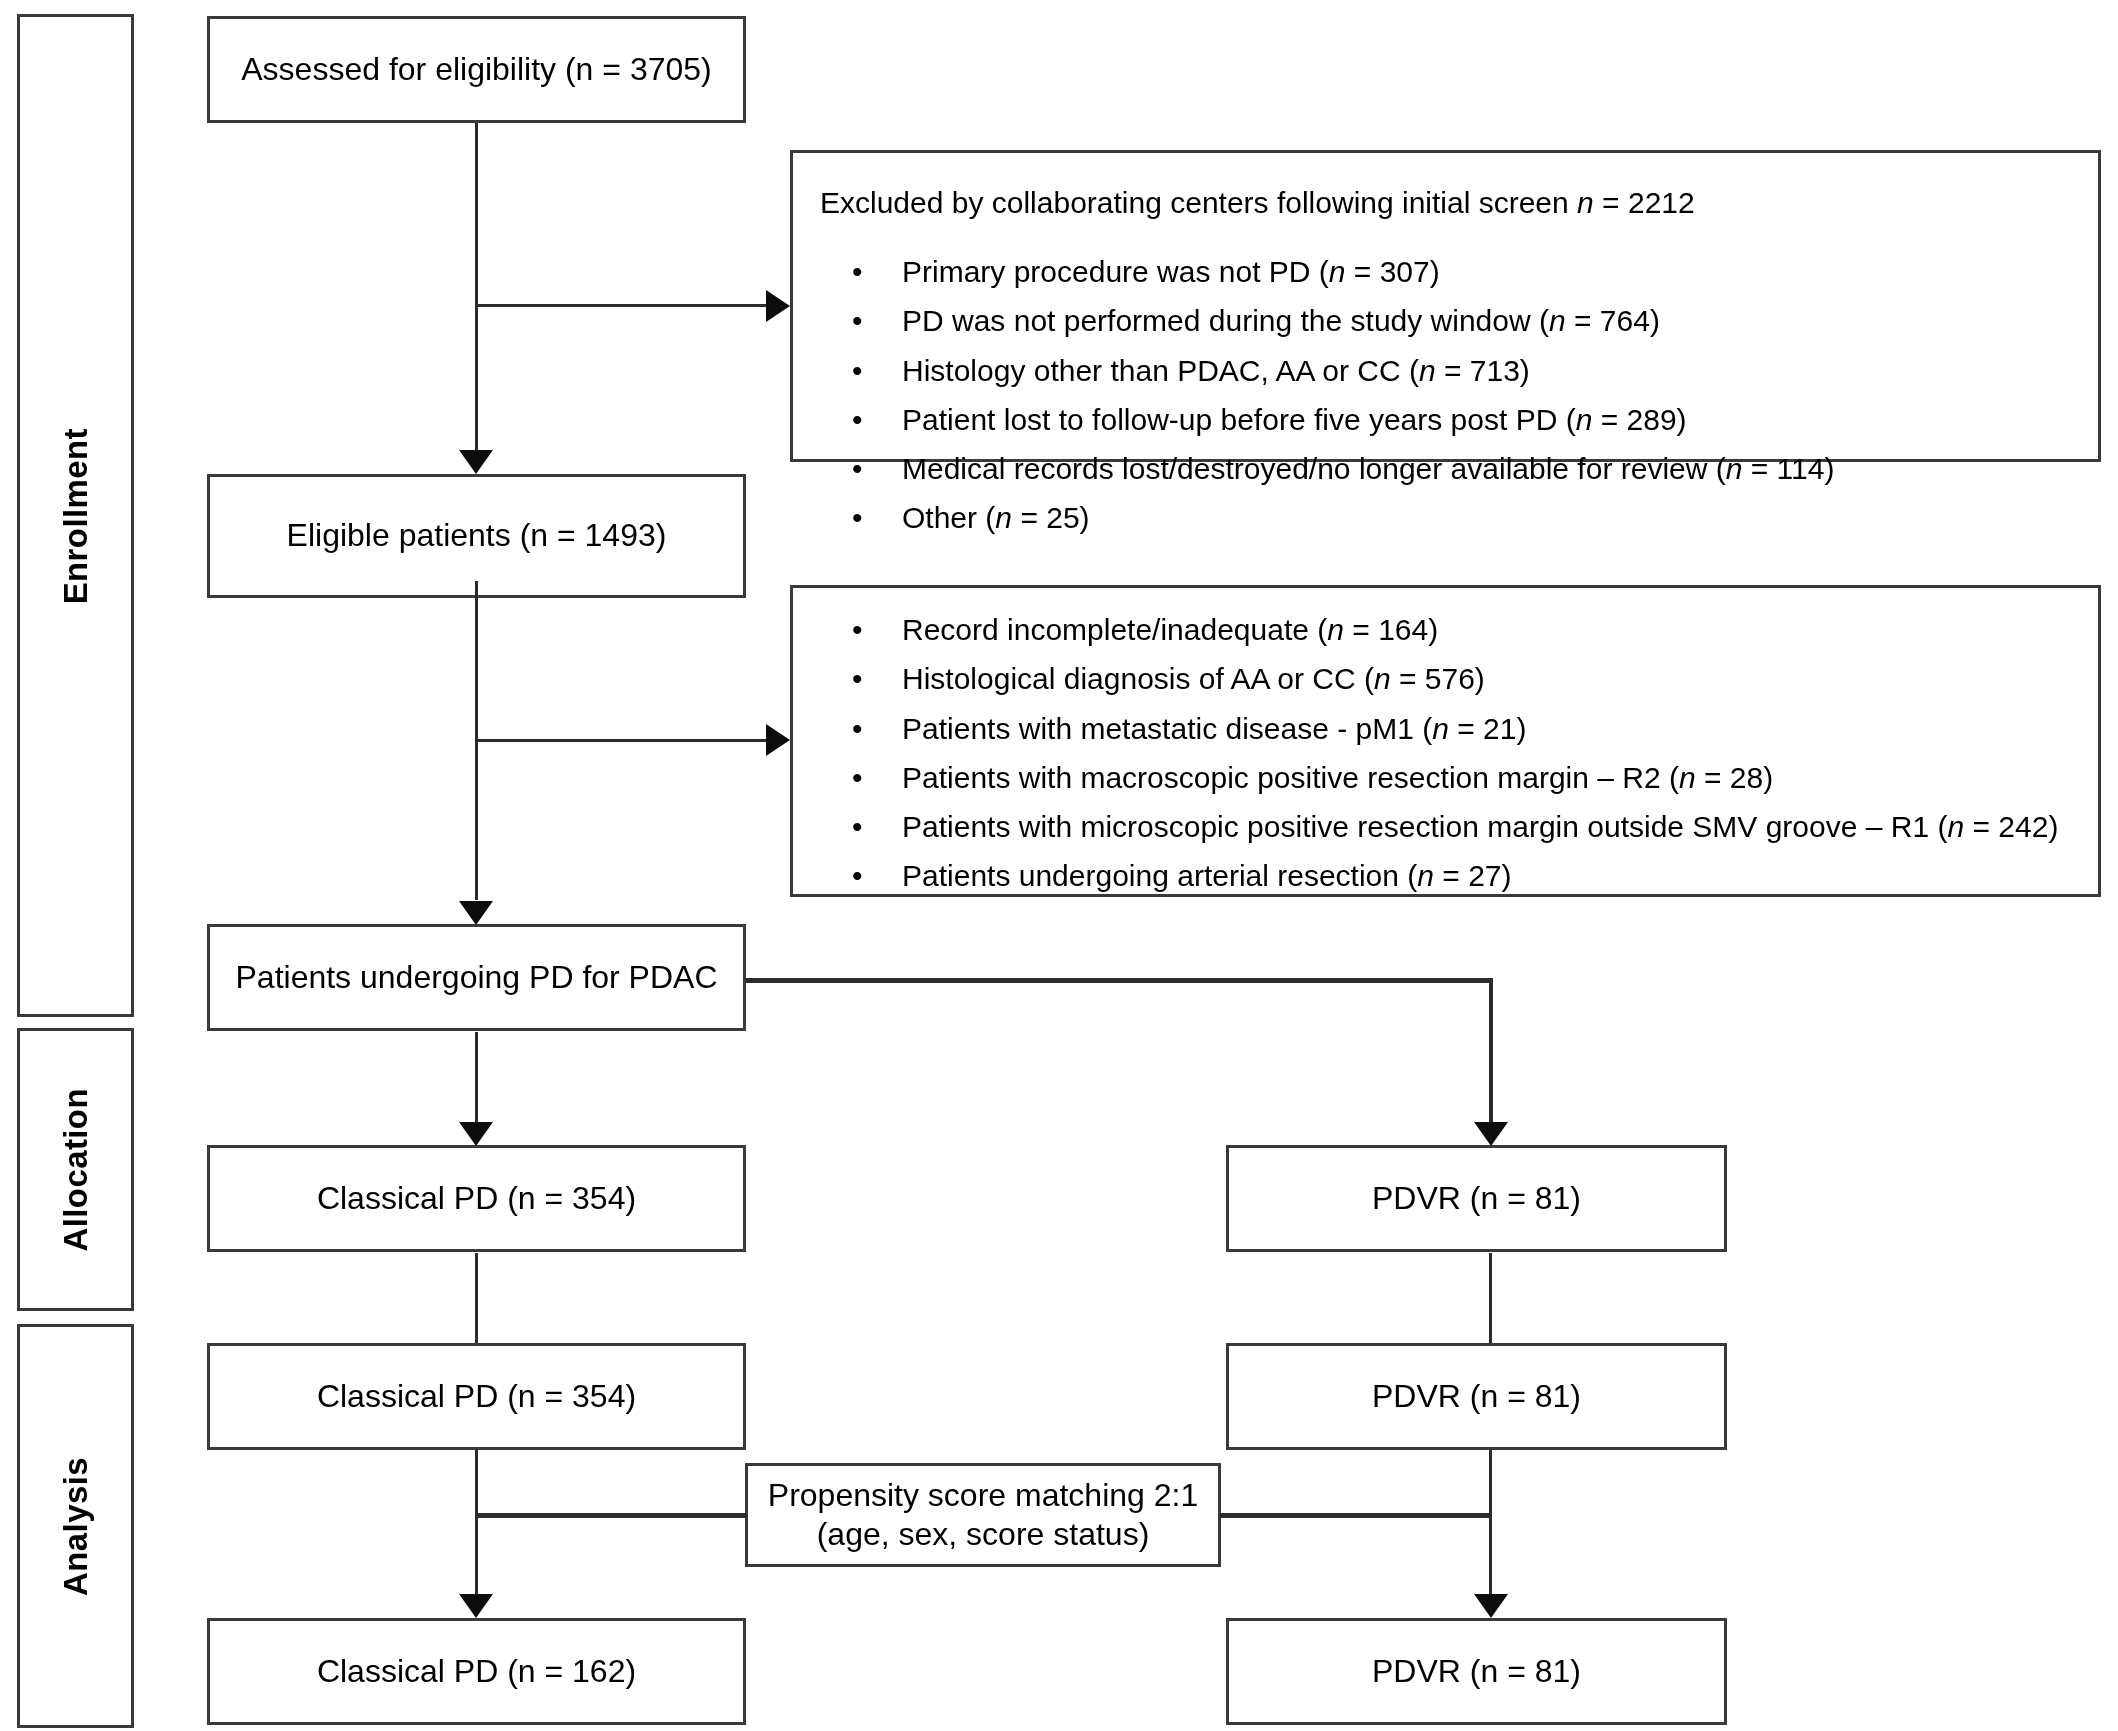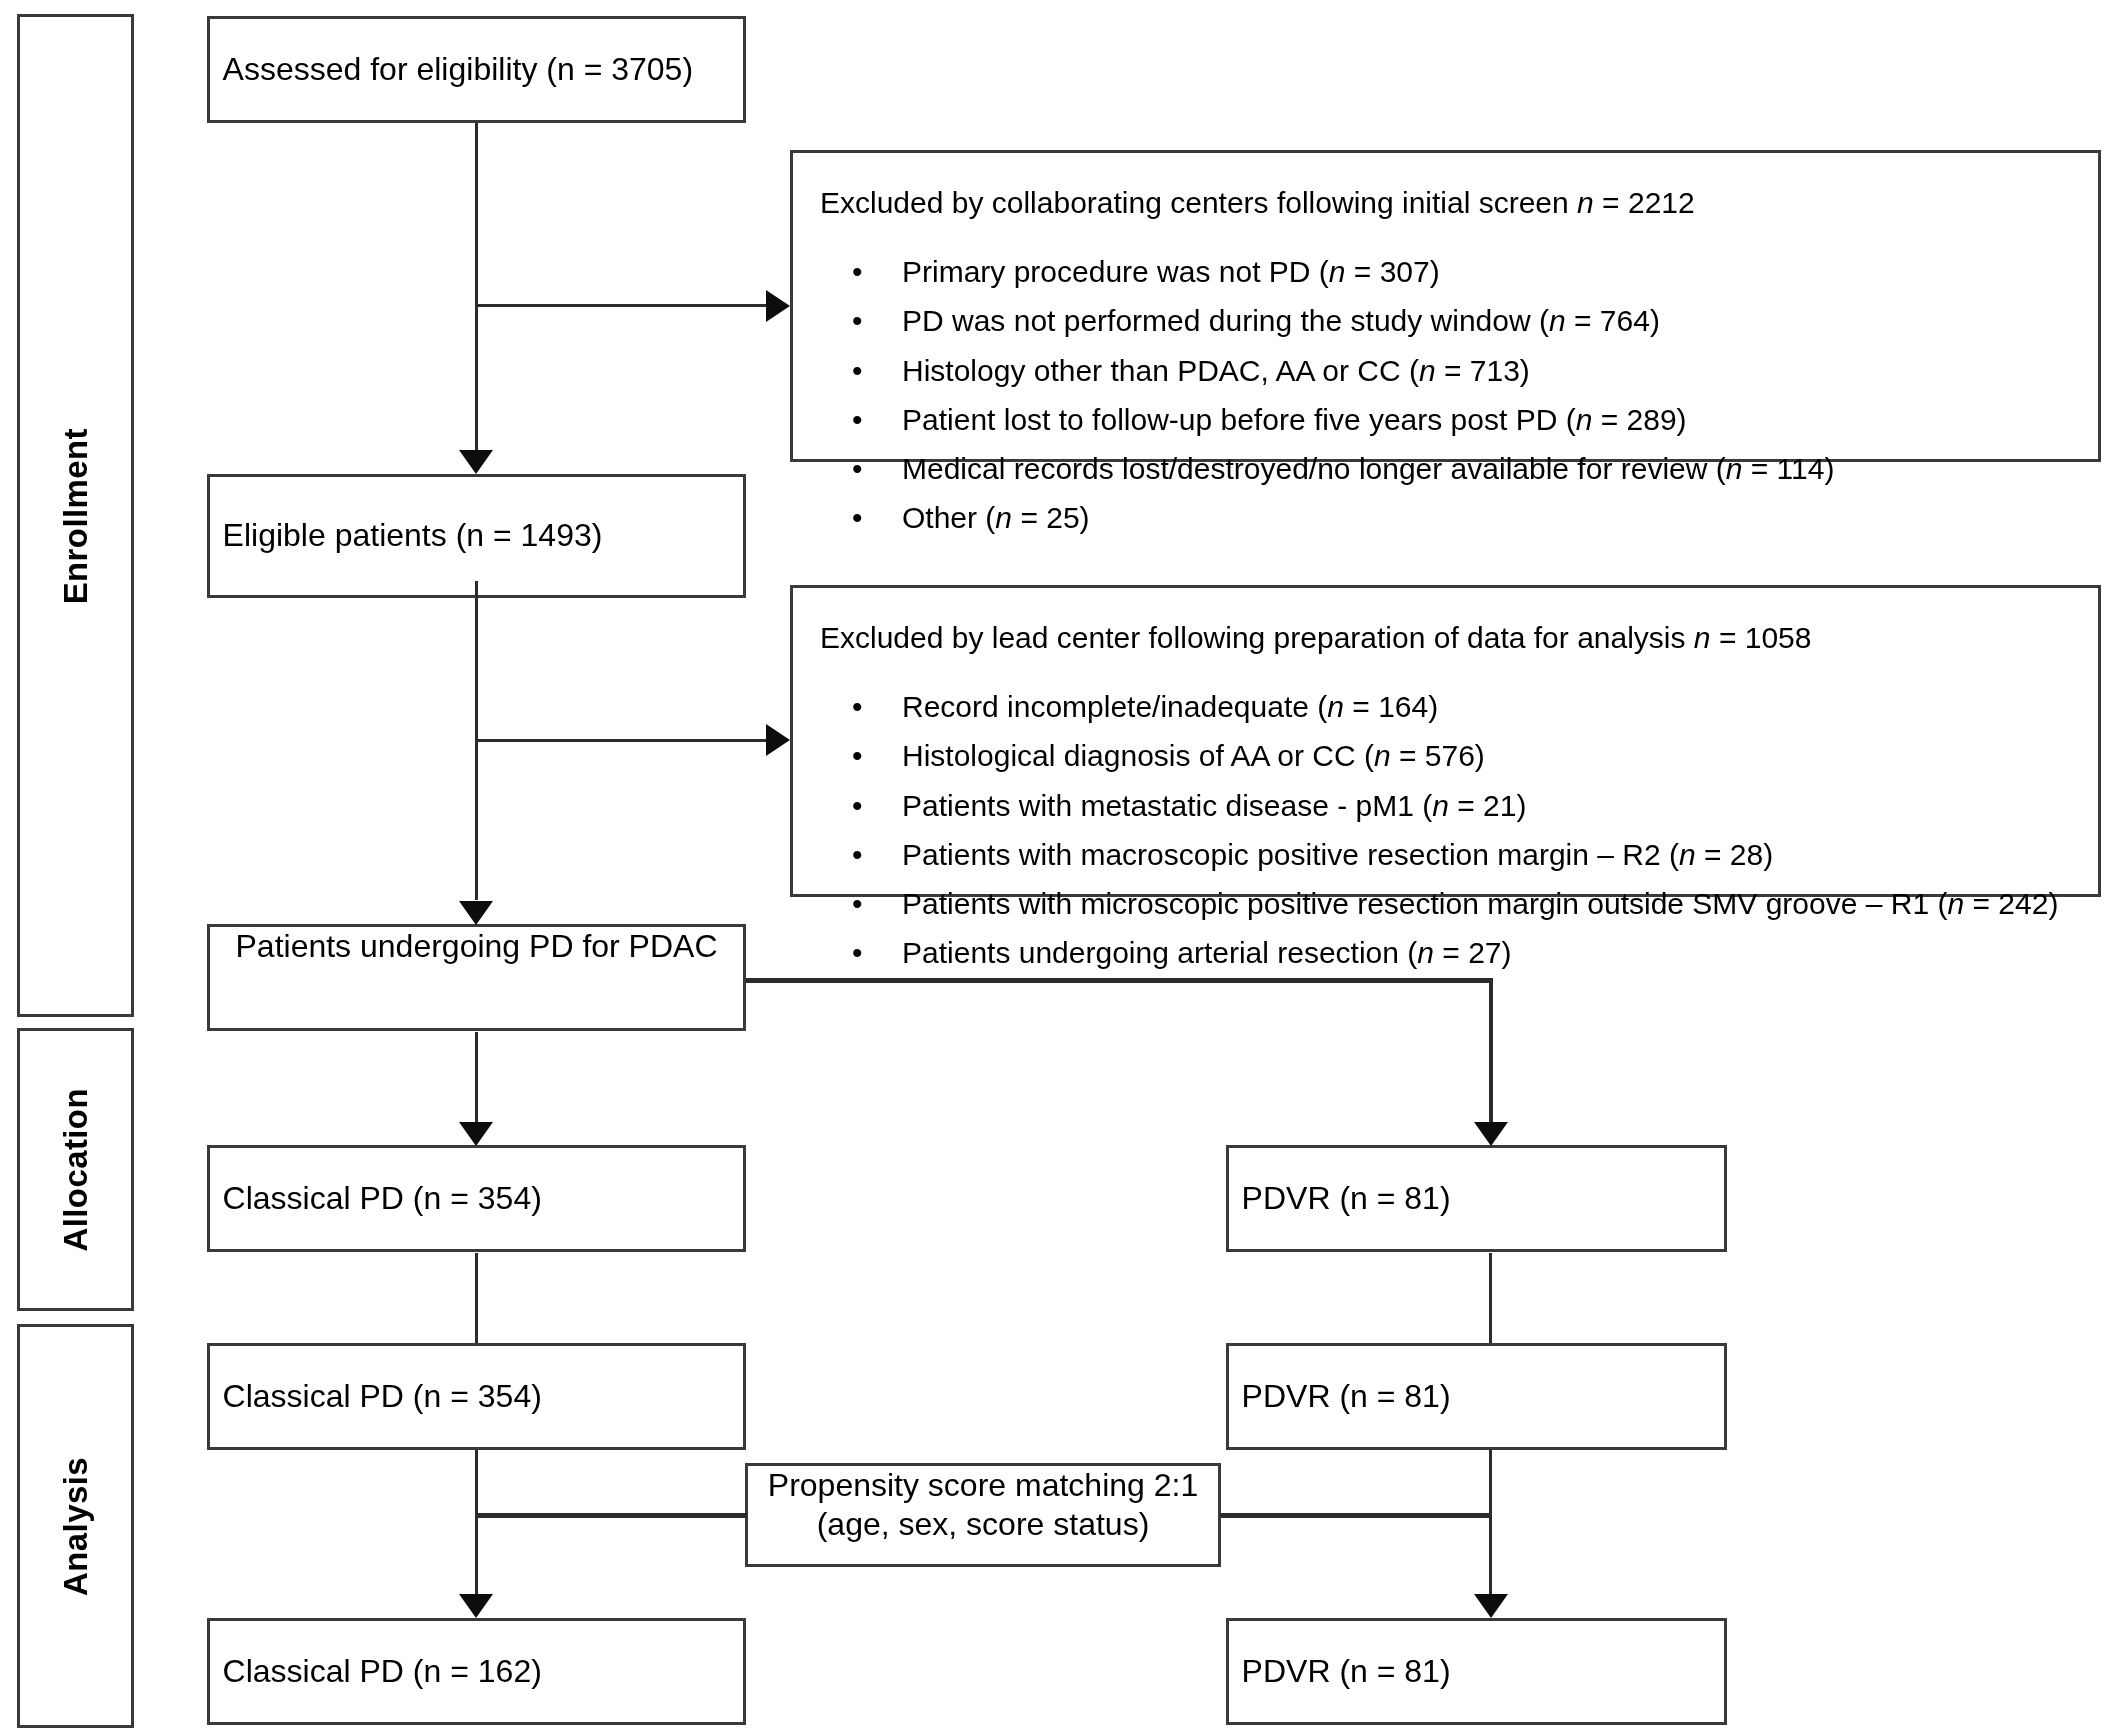--- a/index.html
+++ b/index.html
@@ -20,20 +20,21 @@
   }
 
   
   .box {
     position: absolute;
     box-sizing: border-box;
     border: 3.2px solid #3a3a3a;
     background: #ffffff;
     display: flex;
     align-items: center;
+    justify-content: center;
     text-align: center;
     font-size: 32px;
     line-height: 1.22;
     color: #000000;
   }
   .box .inner { padding: 0 12.6px; }
 
   
   .stage {
     position: absolute;
@@ -201,23 +202,20 @@
         Medical records lost/destroyed/no longer available for review (<span class="it">n</span> = 114)
       </li>
       <li>
         <span class="bullet">•</span>
         Other (<span class="it">n</span> = 25)
       </li>
     </ul>
   </div>
 
   <div class="excl" style="left:790px; top:585px; width:1311px; height:312px;">
-    <div class="head">
-      Excluded by lead center following preparation of data for analysis <span class="it">n</span> = 1058
-    </div>
     <ul>
       <li>
         <span class="bullet">•</span>
         Record incomplete/inadequate (<span class="it">n</span> = 164)
       </li>
       <li>
         <span class="bullet">•</span>
         Histological diagnosis of AA or CC (<span class="it">n</span> = 576)
       </li>
       <li>

